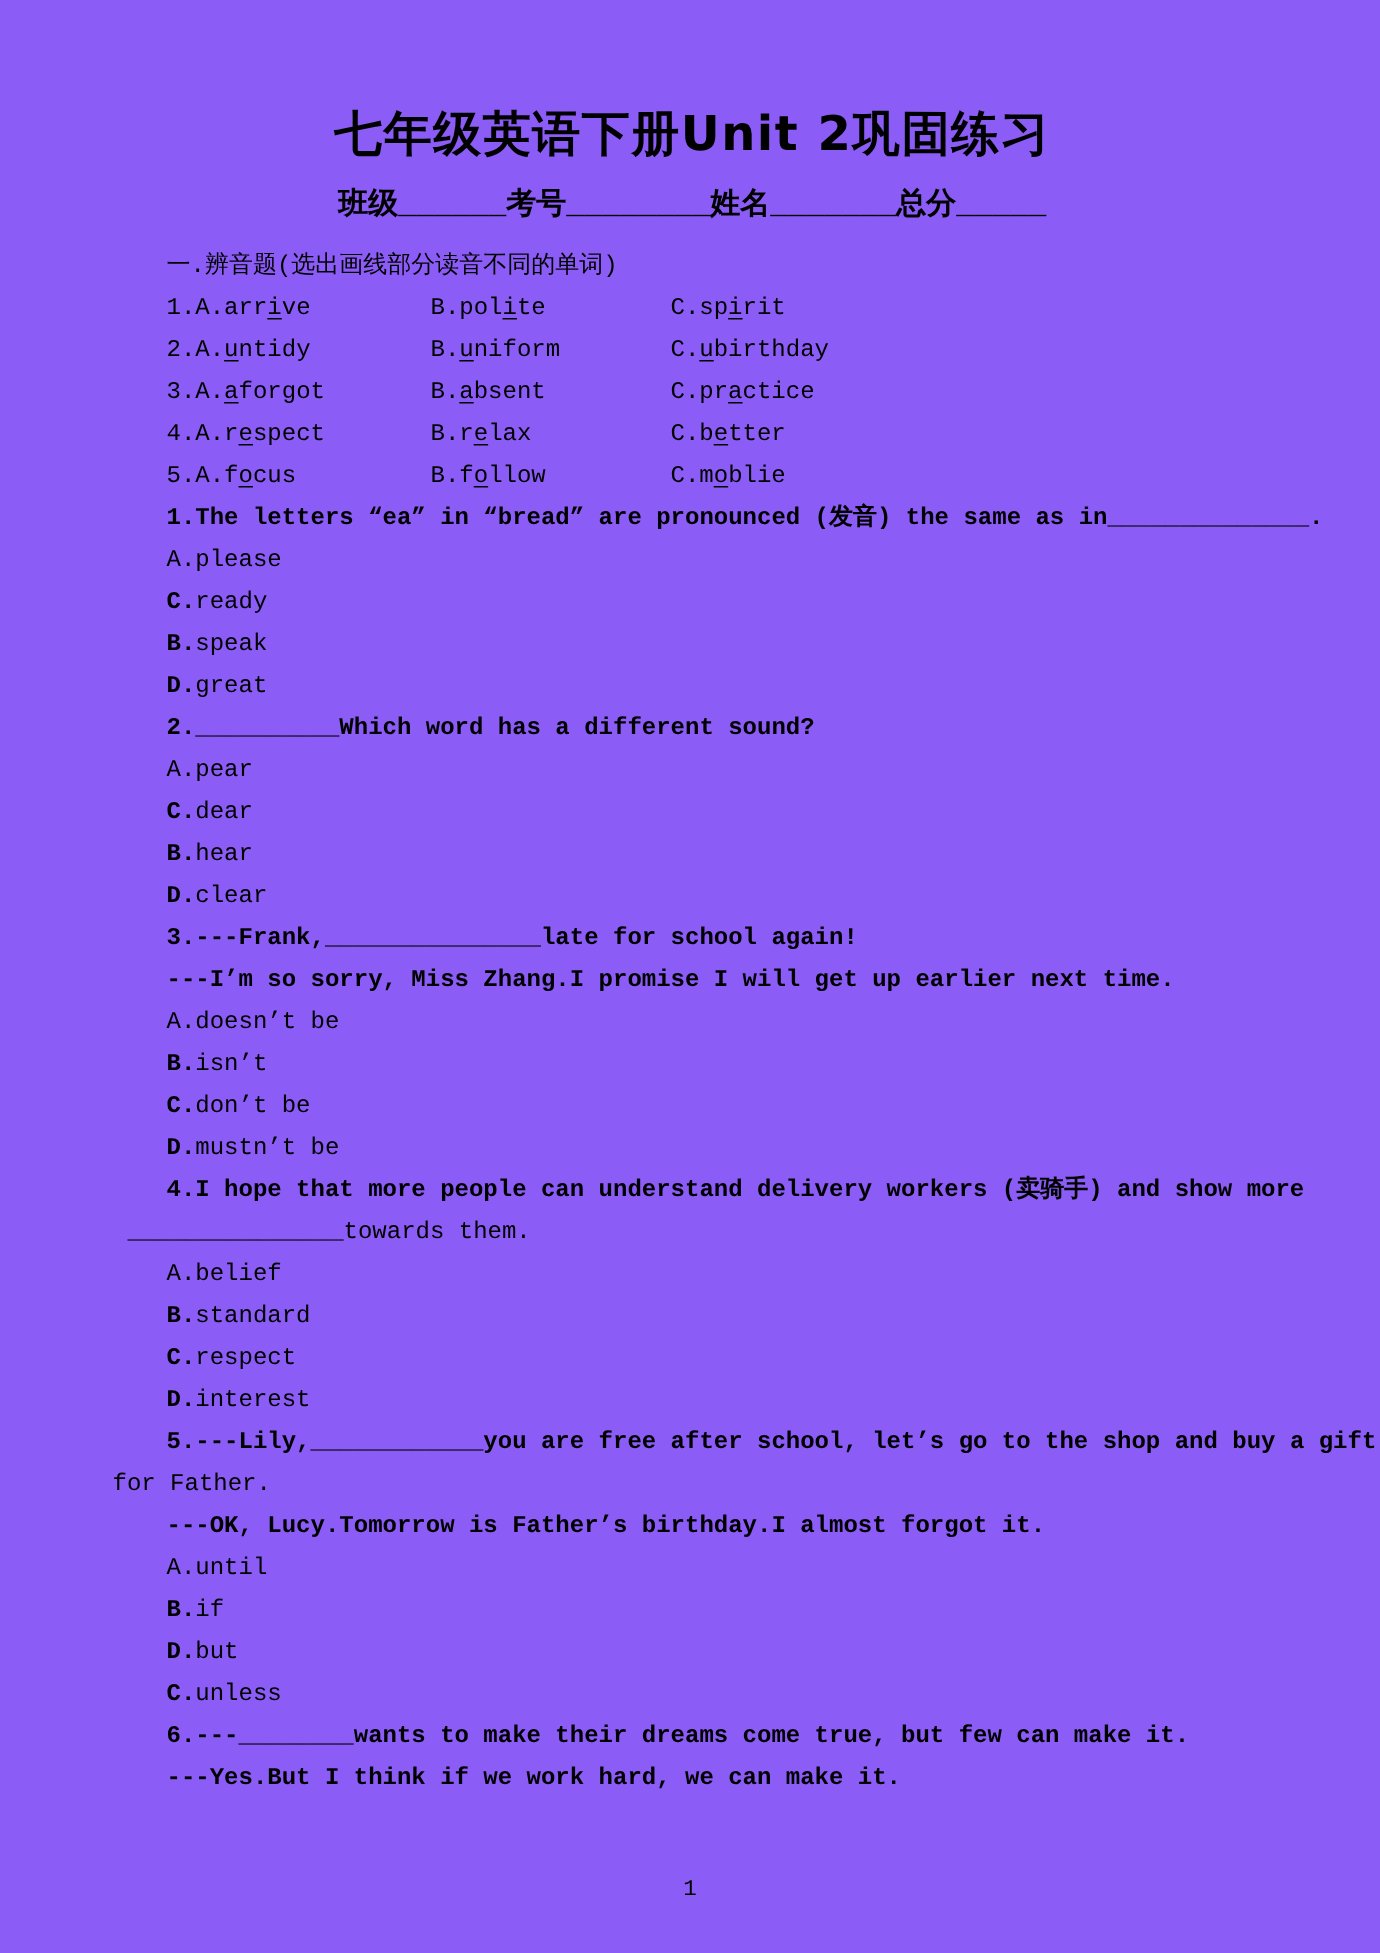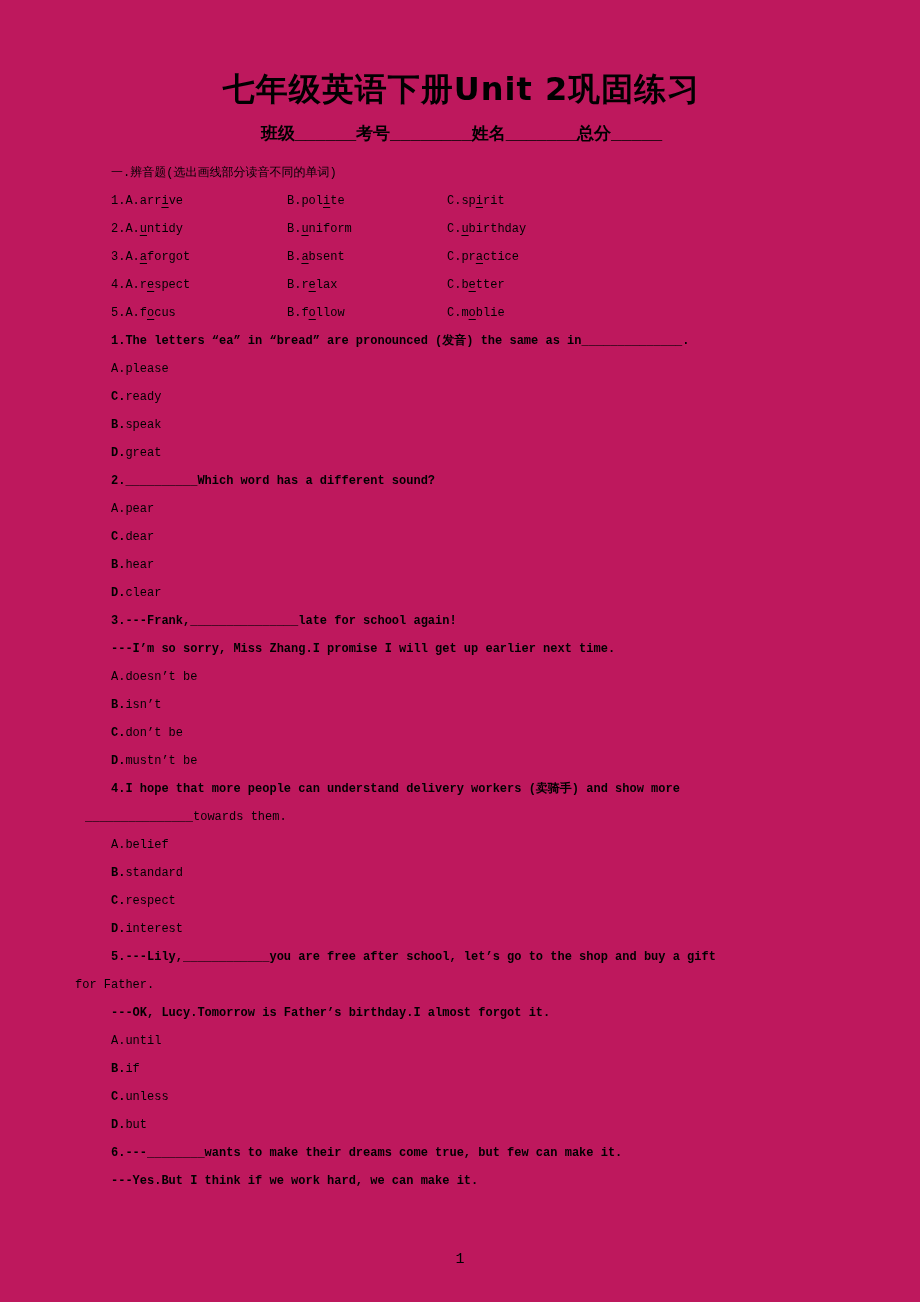--- a/index.html
+++ b/index.html
@@ -1,43 +1,43 @@
 <!DOCTYPE html>
 <html><head>
 <meta charset="utf-8">
 <style>
   html,body { margin:0; padding:0; background:#e8e8e8; }
   .sheet {
     position:relative;
     width:920px; height:1302px;
     margin:0 auto;
-    background:#be185d;
+    background:#8b5cf6;
     box-sizing:border-box;
     padding:62px 72px 0 75px;
     color:#000;
     font-family:"Liberation Mono","DejaVu Sans Mono",monospace;
     overflow:hidden;
   }
   .title {
     text-align:center;
     font-family:"DejaVu Sans","Liberation Sans",sans-serif;
     font-weight:bold;
     font-size:32px;
     letter-spacing:1px;
     margin:6px 0 10px 0;
     white-space:nowrap;
   }
   .header-line {
     text-align:center;
     font-weight:bold;
-    font-size:17px;
+    font-size:20px;
     margin:0 0 14px 0;
     white-space:nowrap;
   }
-  .body-text { font-size:12px; line-height:28px; }
+  .body-text { font-size:16px; line-height:28px; }
   .sec-heading { padding-left:36px; white-space:nowrap; }
   .phon-row { display:flex; padding-left:36px; white-space:nowrap; }
   .phon-col1 { width:176px; }
   .phon-col2 { width:160px; }
   .phon-col3 { flex:1; }
   .uline { text-decoration:underline; text-underline-offset:3px; }
   .qline { white-space:nowrap; }
   .qline.indent { padding-left:36px;font-weight:bold; }
   .qline.half   { padding-left:10px; }
   .qline.flush  { padding-left:0; }
@@ -118,22 +118,22 @@
           <div class="opt-line"><span class="opt-label bold">B.</span><span>standard</span></div>
           <div class="opt-line"><span class="opt-label bold">C.</span><span>respect</span></div>
           <div class="opt-line"><span class="opt-label bold">D.</span><span>interest</span></div>
         </div>
         <div>
           <div class="qline indent">5.---Lily,____________you are free after school, let’s go to the shop and buy a gift</div>
           <div class="qline flush">for Father.</div>
           <div class="qline indent">---OK, Lucy.Tomorrow is Father’s birthday.I almost forgot it.</div>
           <div class="opt-line"><span class="opt-label">A.</span><span>until</span></div>
           <div class="opt-line"><span class="opt-label bold">B.</span><span>if</span></div>
+          <div class="opt-line"><span class="opt-label bold">D.</span><span>but</span></div>
           <div class="opt-line"><span class="opt-label bold">C.</span><span>unless</span></div>
-          <div class="opt-line"><span class="opt-label bold">D.</span><span>but</span></div>
         </div>
         <div>
           <div class="qline indent">6.---________wants to make their dreams come true, but few can make it.</div>
           <div class="qline indent">---Yes.But I think if we work hard, we can make it.</div>
         </div>
       </div>
   </div>
 
   <div class="page-num">1</div>
 </div>

